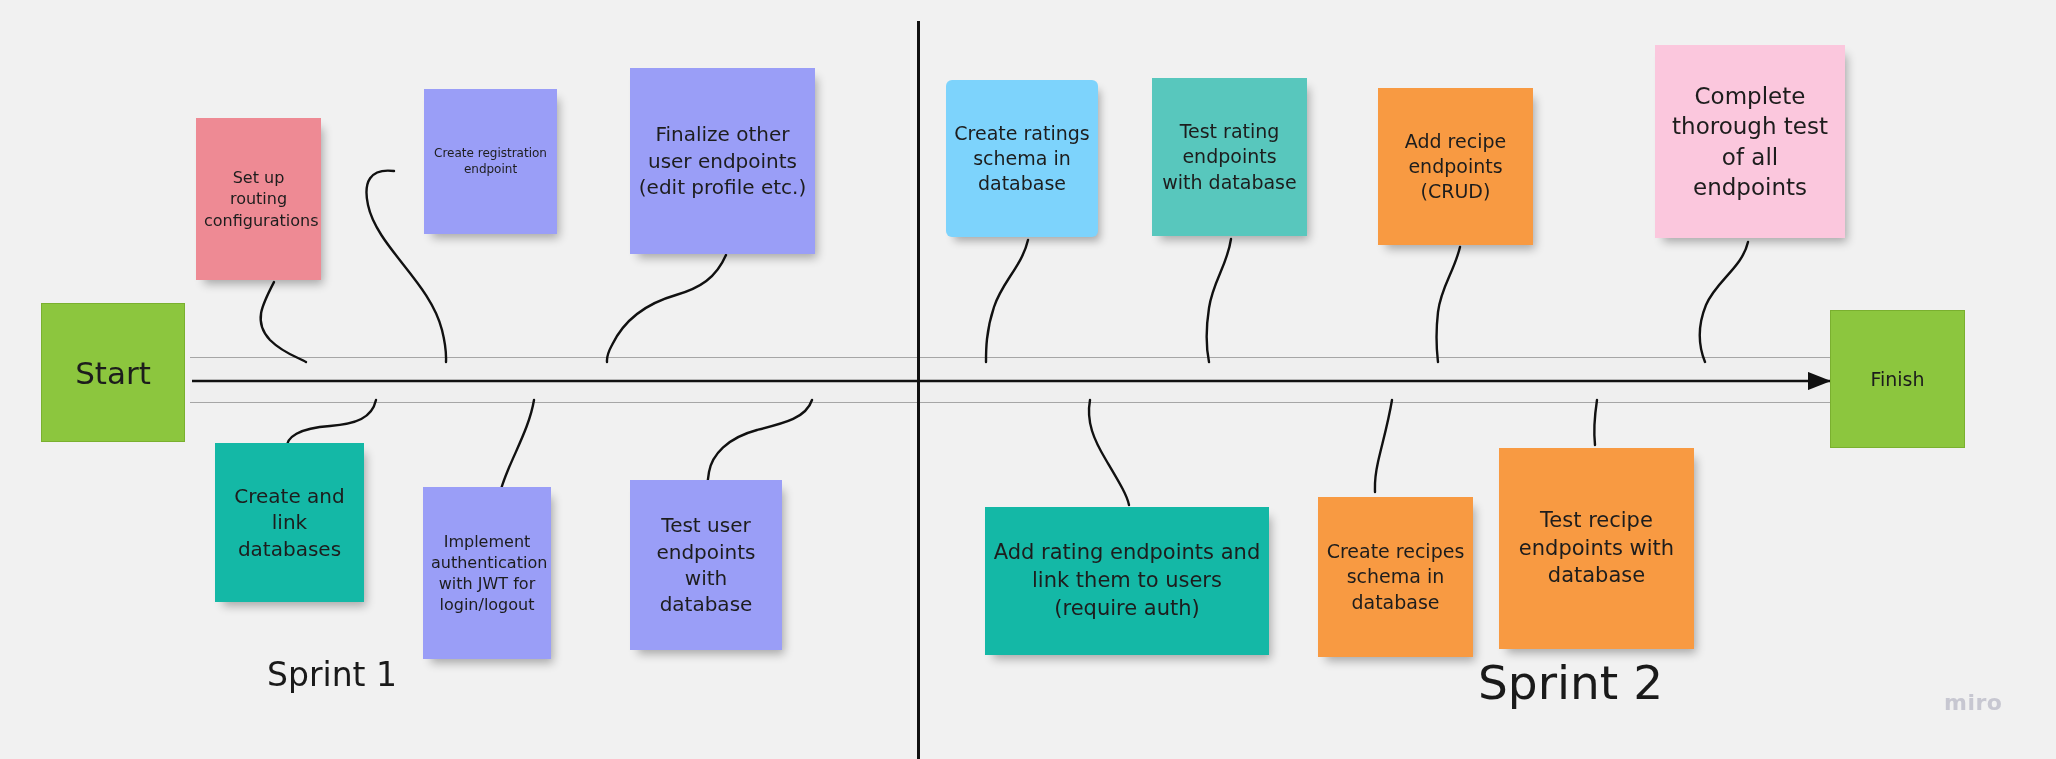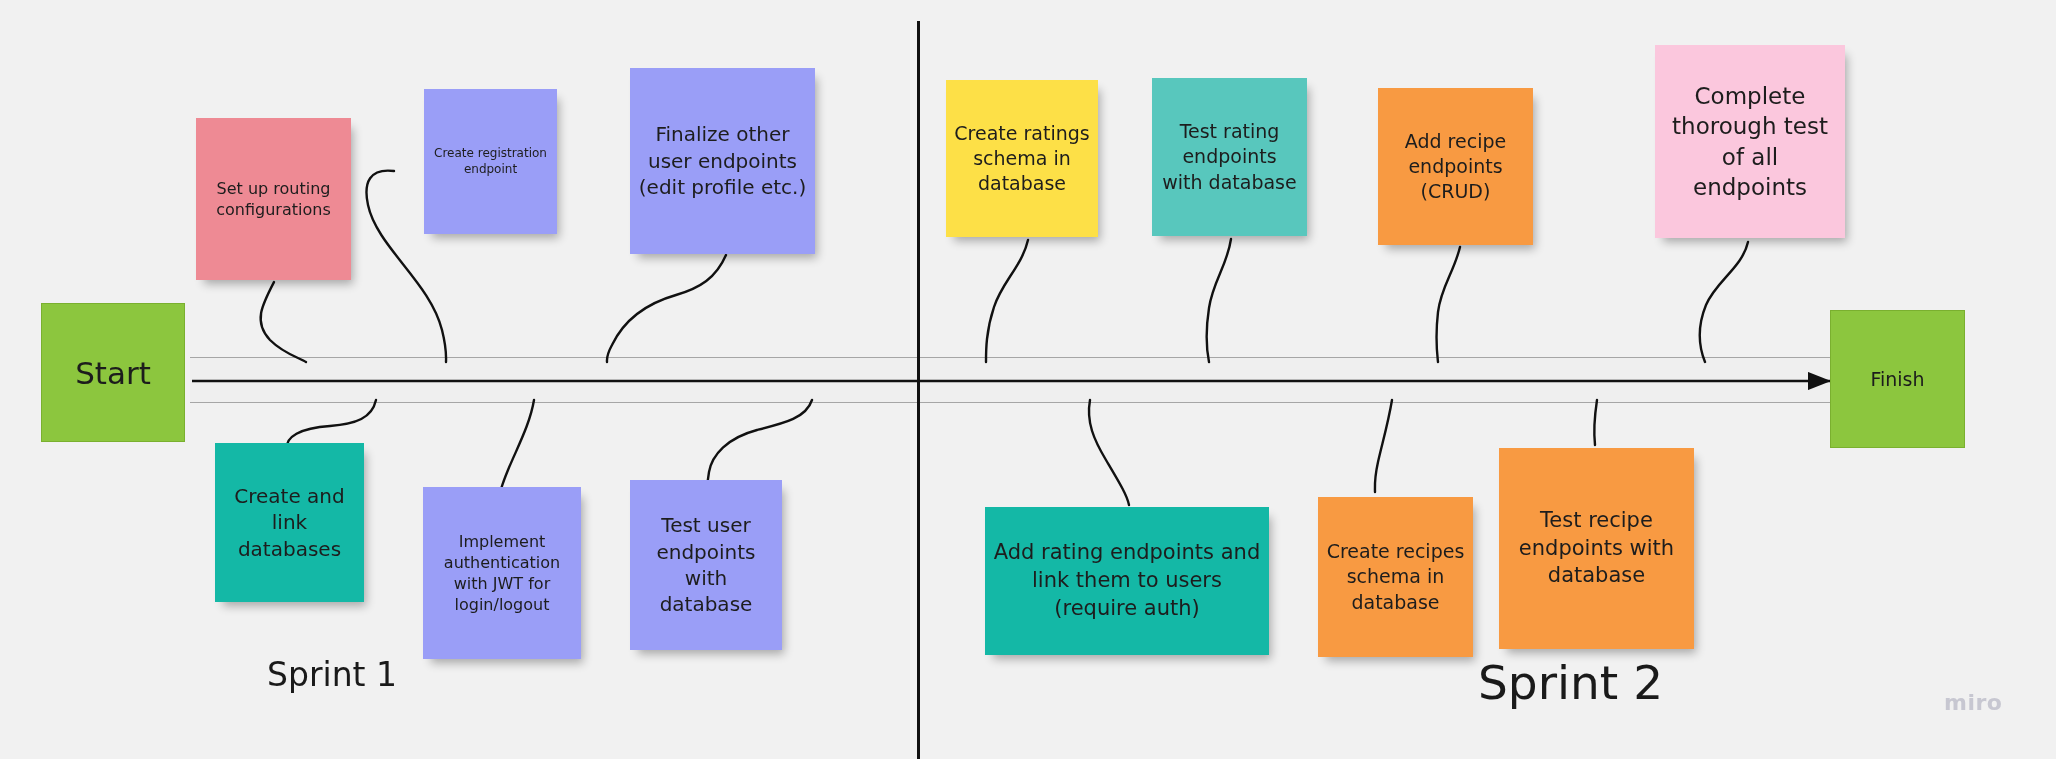--- a/index.html
+++ b/index.html
@@ -135,53 +135,53 @@
   </svg>
 
   <div class="terminal" style="left:41px; top:303px; width:144px; height:139px; font-size:31px;">
     <span class="terminal-label">Start</span>
   </div>
 
   <div class="terminal" style="left:1830px; top:310px; width:135px; height:138px; font-size:19px;">
     <span class="terminal-label">Finish</span>
   </div>
 
-  <div class="note" style="left:196px; top:118px; width:155px; height:162px; background:#ee8a94; font-size:16px;">
+  <div class="note" style="left:196px; top:118px; width:125px; height:162px; background:#ee8a94; font-size:16px;">
     <span class="note-text">Set up routing configurations</span>
   </div>
 
   <div class="note" style="left:424px; top:89px; width:133px; height:145px; background:#9a9ef7; font-size:12px;">
     <span class="note-text">Create registration endpoint</span>
   </div>
 
   <div class="note" style="left:630px; top:68px; width:185px; height:186px; background:#9a9ef7; font-size:20px;">
     <span class="note-text">Finalize other user endpoints (edit profile etc.)</span>
   </div>
 
-  <div class="note" style="left:946px; top:80px; width:152px; height:157px; background:#fde047; font-size:19px;">
+  <div class="note" style="left:946px; top:80px; width:152px; height:157px; background:#7dd3fc; font-size:19px;border-radius:6px;">
     <span class="note-text">Create ratings schema in database</span>
   </div>
 
   <div class="note" style="left:1152px; top:78px; width:155px; height:158px; background:#58c7bd; font-size:19px;">
     <span class="note-text">Test rating endpoints with database</span>
   </div>
 
   <div class="note" style="left:1378px; top:88px; width:155px; height:157px; background:#f89a42; font-size:19px;">
     <span class="note-text">Add recipe endpoints (CRUD)</span>
   </div>
 
   <div class="note" style="left:1655px; top:45px; width:190px; height:193px; background:#fbc7dd; font-size:23px;">
     <span class="note-text">Complete thorough test of all endpoints</span>
   </div>
 
   <div class="note" style="left:215px; top:443px; width:149px; height:159px; background:#14b8a6; font-size:20px;">
     <span class="note-text">Create and link databases</span>
   </div>
 
-  <div class="note" style="left:423px; top:487px; width:158px; height:172px; background:#9a9ef7; font-size:16px;">
+  <div class="note" style="left:423px; top:487px; width:128px; height:172px; background:#9a9ef7; font-size:16px;">
     <span class="note-text">Implement authentication with JWT for login/logout</span>
   </div>
 
   <div class="note" style="left:630px; top:480px; width:152px; height:170px; background:#9a9ef7; font-size:20px;">
     <span class="note-text">Test user endpoints with database</span>
   </div>
 
   <div class="note" style="left:985px; top:507px; width:284px; height:148px; background:#14b8a6; font-size:21px;">
     <span class="note-text">Add rating endpoints and link them to users (require auth)</span>
   </div>

